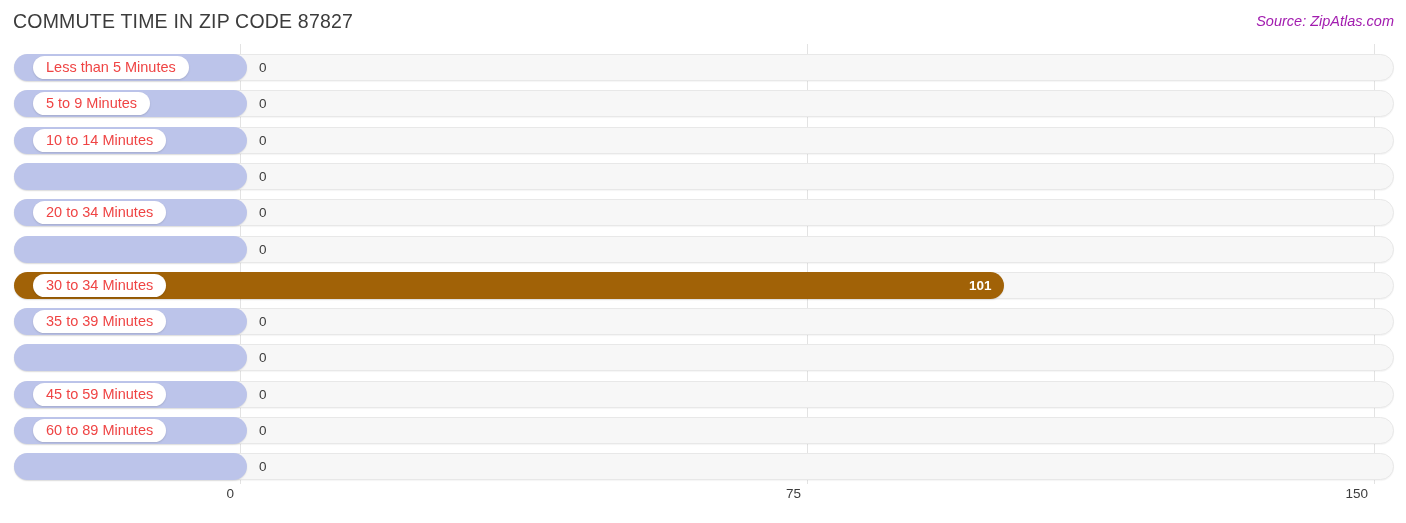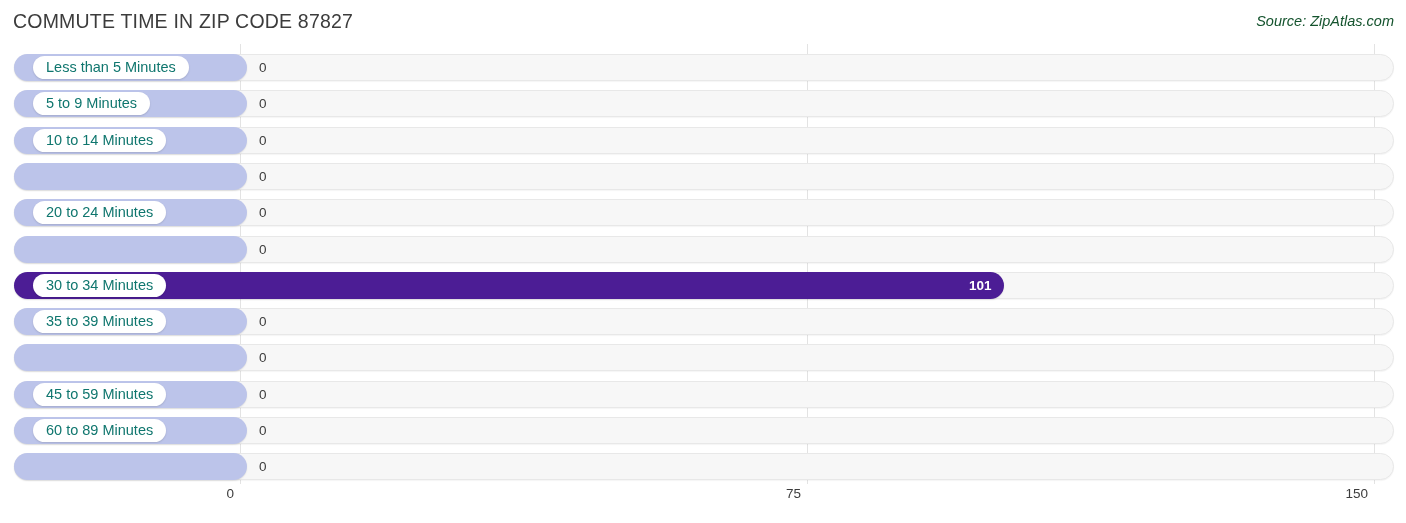--- a/index.html
+++ b/index.html
@@ -24,21 +24,21 @@
     color: #3c3c3c;
     letter-spacing: 0.2px;
     white-space: nowrap;
   }
   #source-label {
     position: absolute;
     right: 12px;
     top: 13px;
     font-size: 14.5px;
     font-style: italic;
-    color: #14532d;
+    color: #a21caf;
     white-space: nowrap;
   }
 
   
   #plot-area {
     position: absolute;
     left: 0;
     top: 44px;
     width: 1406px;
     height: 440px;
@@ -74,21 +74,21 @@
   .bar-fill {
     position: absolute;
     left: 0;
     top: 0;
     height: 27px;
     border-radius: 14px;
     box-sizing: border-box;
     box-shadow: 0 1px 1.5px rgba(0,0,0,0.10);
   }
   .bar-fill.zero   { background: #bcc4ea; }
-  .bar-fill.active { background: #4c1d95; }
+  .bar-fill.active { background: #a16207; }
 
   .bar-value-inside {
     position: absolute;
     right: 12px;
     top: 0;
     height: 27px;
     line-height: 27px;
     font-size: 13.5px;
     font-weight: bold;
     color: #ffffff;
@@ -107,21 +107,21 @@
   .bar-label-pill {
     position: absolute;
     left: 19px;
     top: 2px;
     height: 23px;
     line-height: 23px;
     padding: 0 13px;
     background: #ffffff;
     border-radius: 12px;
     font-size: 14.5px;
-    color: #0f766e;
+    color: #ef4444;
     white-space: nowrap;
     box-shadow: 0 1px 2px rgba(0,0,0,0.13);
   }
 
   
   #axis {
     position: absolute;
     left: 0;
     top: 486px;
     width: 1406px;
@@ -169,21 +169,21 @@
     </div>
     <div class="bar-row" style="top: 118.9px;">
       <div class="bar-track"></div>
       <div class="bar-fill zero" style="width: 233px;"></div>
       <div class="bar-value-outside" style="left: 245px;">0</div>
     </div>
     <div class="bar-row" style="top: 155.2px;">
       <div class="bar-track"></div>
       <div class="bar-fill zero" style="width: 233px;"></div>
       <div class="bar-value-outside" style="left: 245px;">0</div>
-      <div class="bar-label-pill">20 to 24 Minutes</div>
+      <div class="bar-label-pill">20 to 34 Minutes</div>
     </div>
     <div class="bar-row" style="top: 191.5px;">
       <div class="bar-track"></div>
       <div class="bar-fill zero" style="width: 233px;"></div>
       <div class="bar-value-outside" style="left: 245px;">0</div>
     </div>
     <div class="bar-row" style="top: 227.8px;">
       <div class="bar-track"></div>
       <div class="bar-fill active" style="width: 989.56px;">
         <div class="bar-value-inside">101</div>

